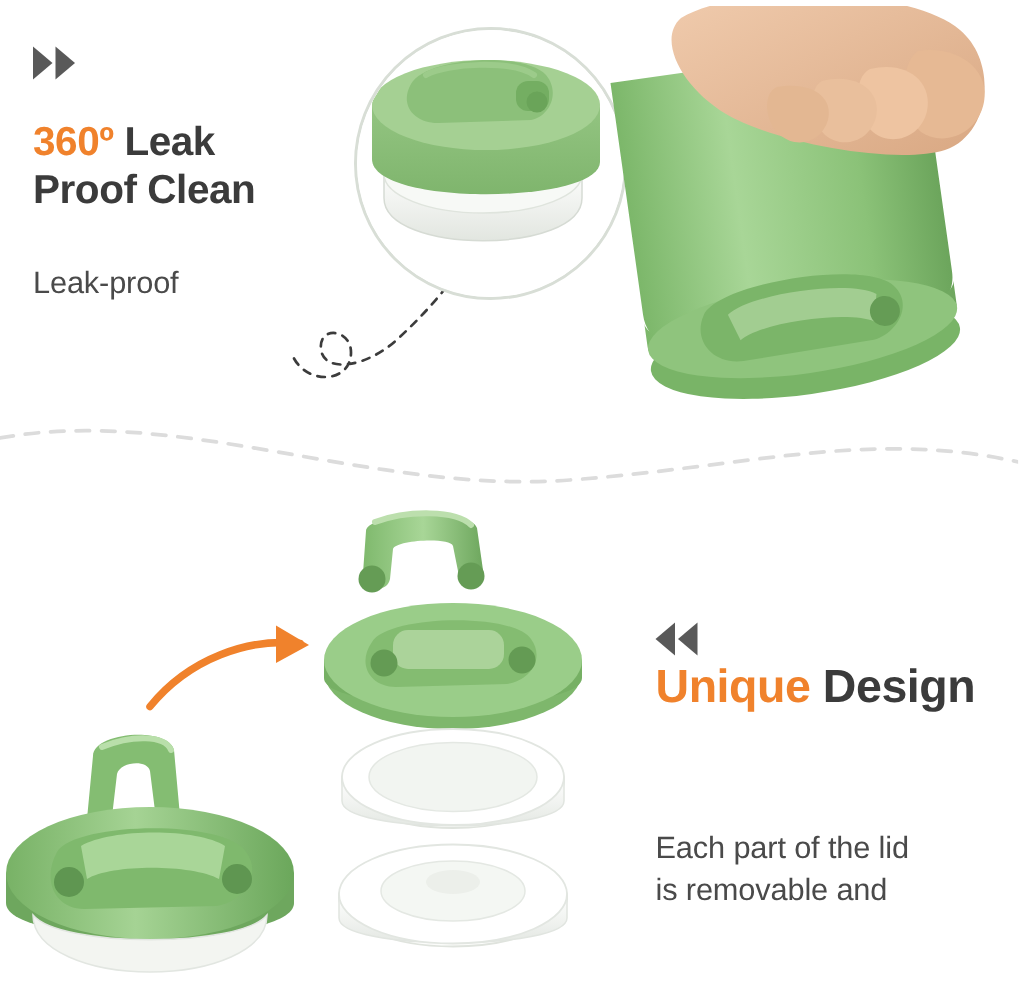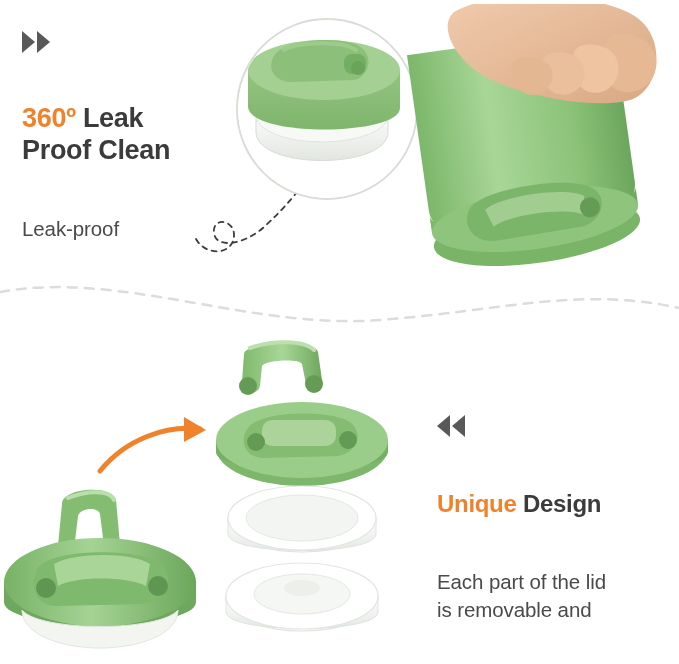--- a/index.html
+++ b/index.html
@@ -22,57 +22,55 @@
     overflow: hidden;
   }
 
   
   .headline {
     position: absolute;
     font-weight: bold;
     color: #3b3b3b;
     line-height: 1.18;
     letter-spacing: -0.3px;
-    margin-top: 24px;
   }
   .headline .accent {
     color: #f0822c;
   }
   .subcopy {
     position: absolute;
     color: #4a4a4a;
     line-height: 1.35;
     font-size: 20.5px;
     letter-spacing: -0.1px;
-    margin-top: 40px;
   }
 
   
   #tl-headline {
     left: 22px;
     top: 79px;
     font-size: 27px;
     width: 250px;
   }
   #tl-sub {
     left: 22px;
     top: 175px;
     width: 240px;
   }
 
   
   #br-headline {
     left: 437px;
-    top: 466px;
-    font-size: 24px;
+    top: 440px;
+    font-size: 31px;
     width: 240px;
   }
   #br-sub {
     left: 437px;
-    top: 528px;
+    top: 552px;
     width: 238px;
   }
 
   
   .dbl-arrow {
     position: absolute;
     display: flex;
     gap: 2px;
   }
   .dbl-arrow .tri {

